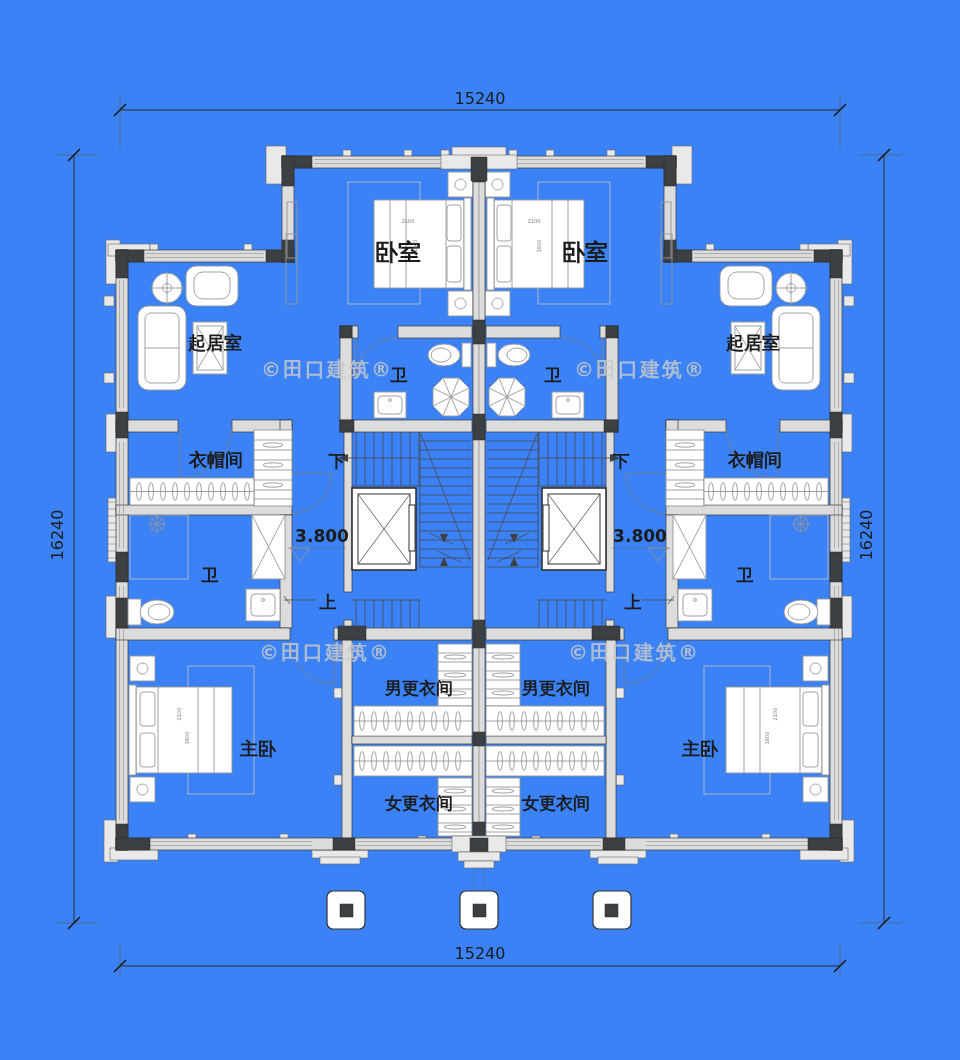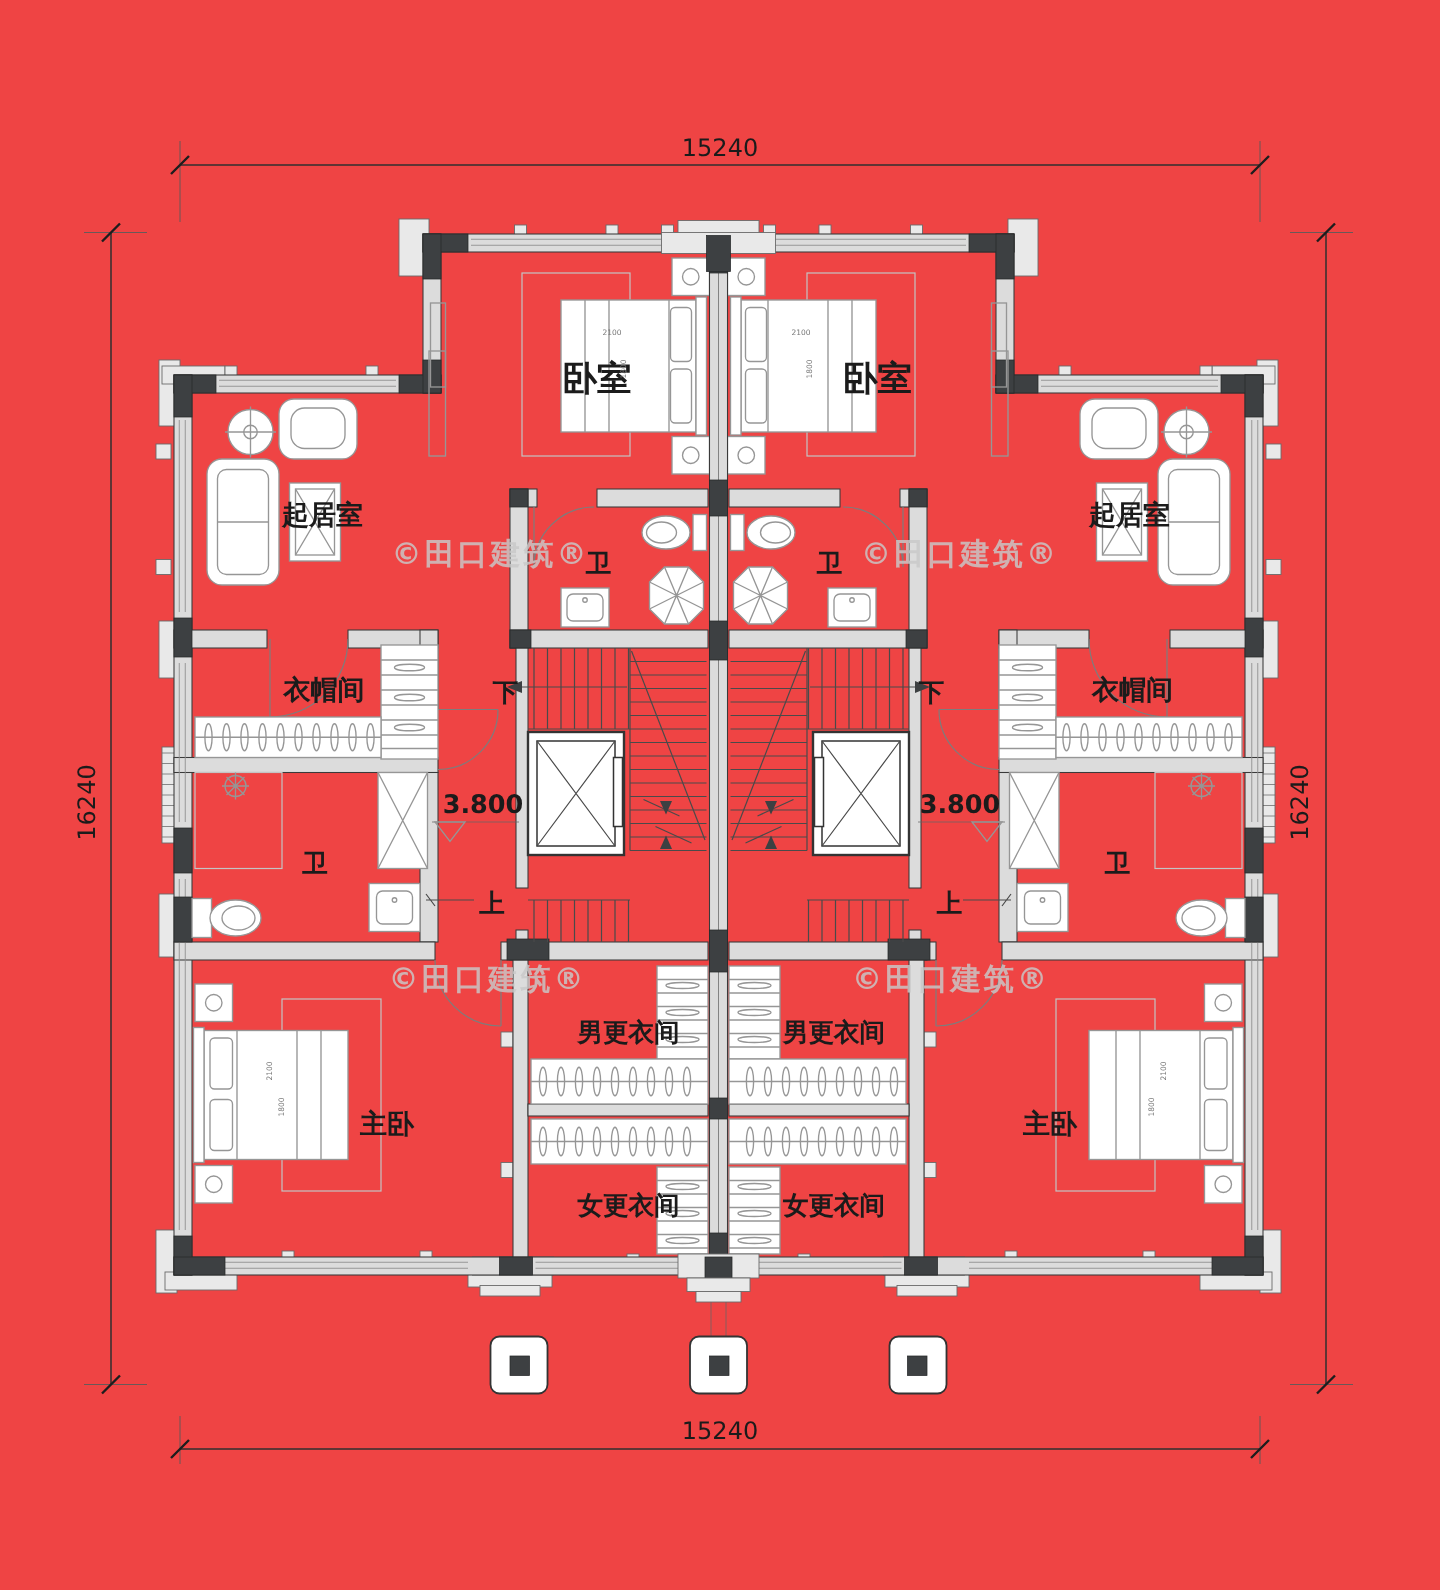--- a/index.html
+++ b/index.html
@@ -1,16 +1,16 @@
 <!DOCTYPE html>
 <html><head>
 <meta charset="utf-8">
 <style>
   html,body{margin:0;padding:0;background:#ffffff;}
-  .stage{position:relative;width:960px;height:1060px;background:#ef4444;overflow:hidden;}
+  .stage{position:relative;width:960px;height:1060px;background:#3b82f6;overflow:hidden;}
   svg{display:block;}
   .wf{fill:#dcdcdc;stroke:#3a3a3a;stroke-width:.7;}
   .wd{fill:#3d4042;stroke:#26282a;stroke-width:.5;}
   .pl{fill:#e9e9e9;stroke:#6a6a6a;stroke-width:.6;}
   .gl{stroke:#8f8f8f;stroke-width:.6;fill:none;}
   .st{stroke:#4a4a4a;stroke-width:.8;fill:none;}
   .sf{fill:#3d4042;stroke:none;}
   .fu{stroke:#969696;stroke-width:.9;fill:#ffffff;}
   .fo{stroke:#969696;stroke-width:.9;fill:none;}
   .cp{stroke:#c4c4c4;stroke-width:.8;fill:none;}

